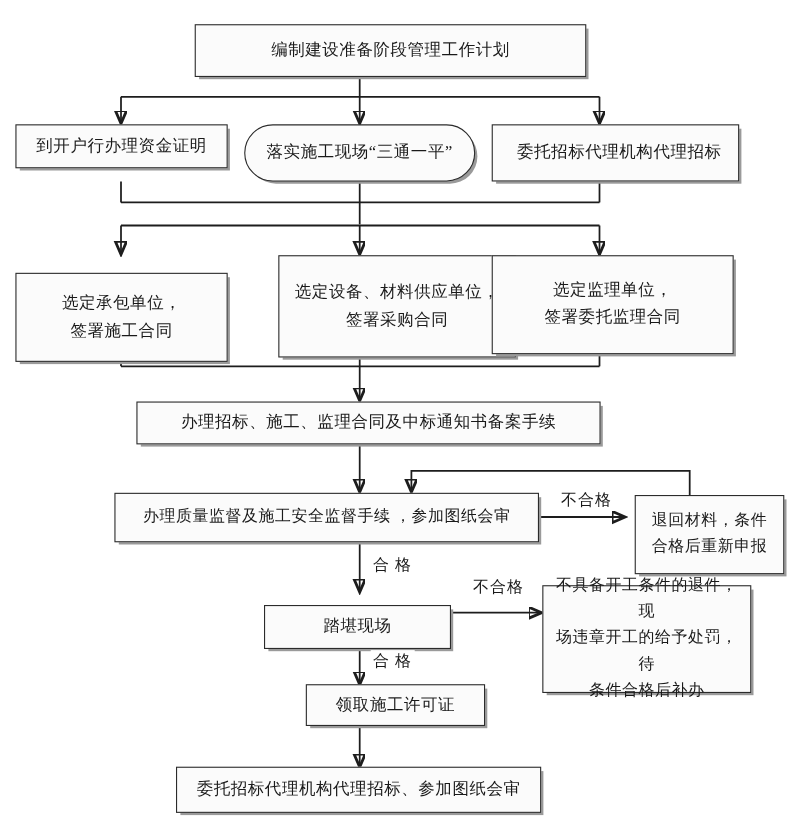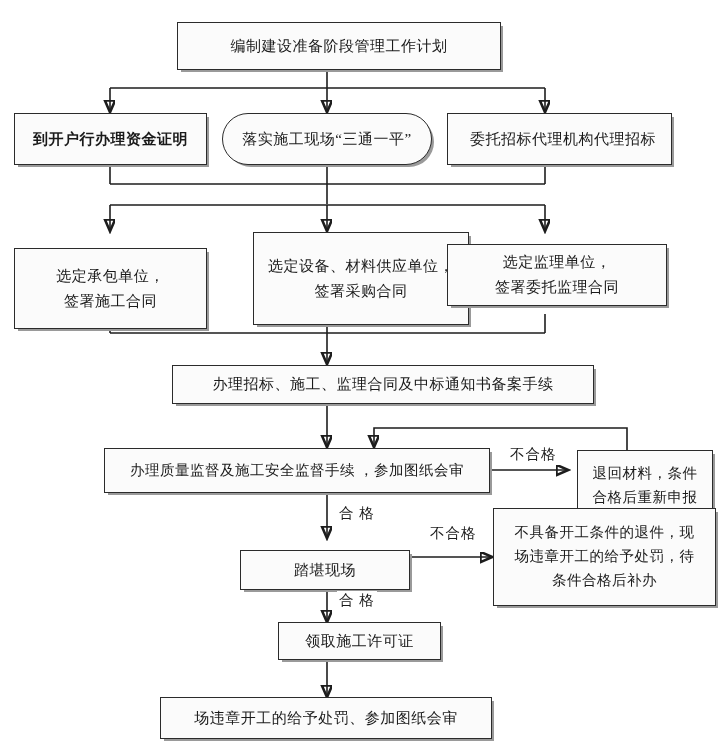--- a/index.html
+++ b/index.html
@@ -98,48 +98,48 @@
 
     <path d="M327,493 L327,538" marker-end="url(#ah)"></path>
 
     <path d="M410,557 L492,557" marker-end="url(#ah)"></path>
 
     <path d="M327,578 L327,622" marker-end="url(#ah)"></path>
 
     <path d="M327,659 L327,697" marker-end="url(#ah)"></path>
   </svg>
 
-  <div class="node" style="left:177px;top:22px;width:324px;height:48px;">编制建设准备阶段管理工作计划</div>
+  <div class="node" style="left:177px;top:22px;width:356px;height:48px;">编制建设准备阶段管理工作计划</div>
 
-  <div class="node" style="left:14px;top:113px;width:193px;height:52px;font-weight:bold;">到开户行办理资金证明</div>
+  <div class="node" style="left:14px;top:113px;width:193px;height:40px;">到开户行办理资金证明</div>
   <div class="node" style="left:222px;top:113px;width:210px;height:52px;border-radius:26px;">落实施工现场“三通一平”</div>
   <div class="node" style="left:447px;top:113px;width:225px;height:52px;padding-left:13px;">委托招标代理机构代理招标</div>
 
   <div class="node" style="left:14px;top:248px;width:193px;height:81px;">选定承包单位，
 签署施工合同</div>
   <div class="node" style="left:219px;top:232px;width:216px;height:93px;margin-left:34px;">选定设备、材料供应单位，
 签署采购合同</div>
-  <div class="node" style="left:447px;top:244px;width:220px;height:62px;">选定监理单位，
+  <div class="node" style="left:447px;top:232px;width:220px;height:90px;">选定监理单位，
 签署委托监理合同</div>
 
-  <div class="node" style="left:124px;top:365px;width:422px;height:39px;margin-left:48px;">办理招标、施工、监理合同及中标通知书备案手续</div>
+  <div class="node" style="left:124px;top:365px;width:422px;height:39px;">办理招标、施工、监理合同及中标通知书备案手续</div>
 
   <div class="node small" style="left:104px;top:448px;width:386px;height:45px;">办理质量监督及施工安全监督手续 ，参加图纸会审</div>
 
   <div class="node small" style="left:577px;top:450px;width:136px;height:72px;text-align:right;">退回材料，条件
 合格后重新申报</div>
 
   <div class="node" style="left:240px;top:538px;width:170px;height:40px;margin-top:12px;">踏堪现场</div>
 
-  <div class="node small" style="left:493px;top:508px;width:223px;height:98px;">不具备开工条件的退件，现
+  <div class="node small" style="left:493px;top:532px;width:190px;height:98px;">不具备开工条件的退件，现
 场违章开工的给予处罚，待
 条件合格后补办</div>
 
   <div class="node" style="left:245px;top:622px;width:163px;height:38px;margin-left:33px;">领取施工许可证</div>
 
-  <div class="node" style="left:160px;top:697px;width:332px;height:42px;">场违章开工的给予处罚、参加图纸会审</div>
+  <div class="node" style="left:160px;top:697px;width:332px;height:42px;">委托招标代理机构代理招标、参加图纸会审</div>
 
   <div class="edge-label" style="left:508px;top:445px;">不合格</div>
   <div class="edge-label" style="left:337px;top:504px;">合 格</div>
   <div class="edge-label" style="left:428px;top:524px;">不合格</div>
   <div class="edge-label" style="left:337px;top:591px;">合 格</div>
 
 </div>
 
 </body></html>

